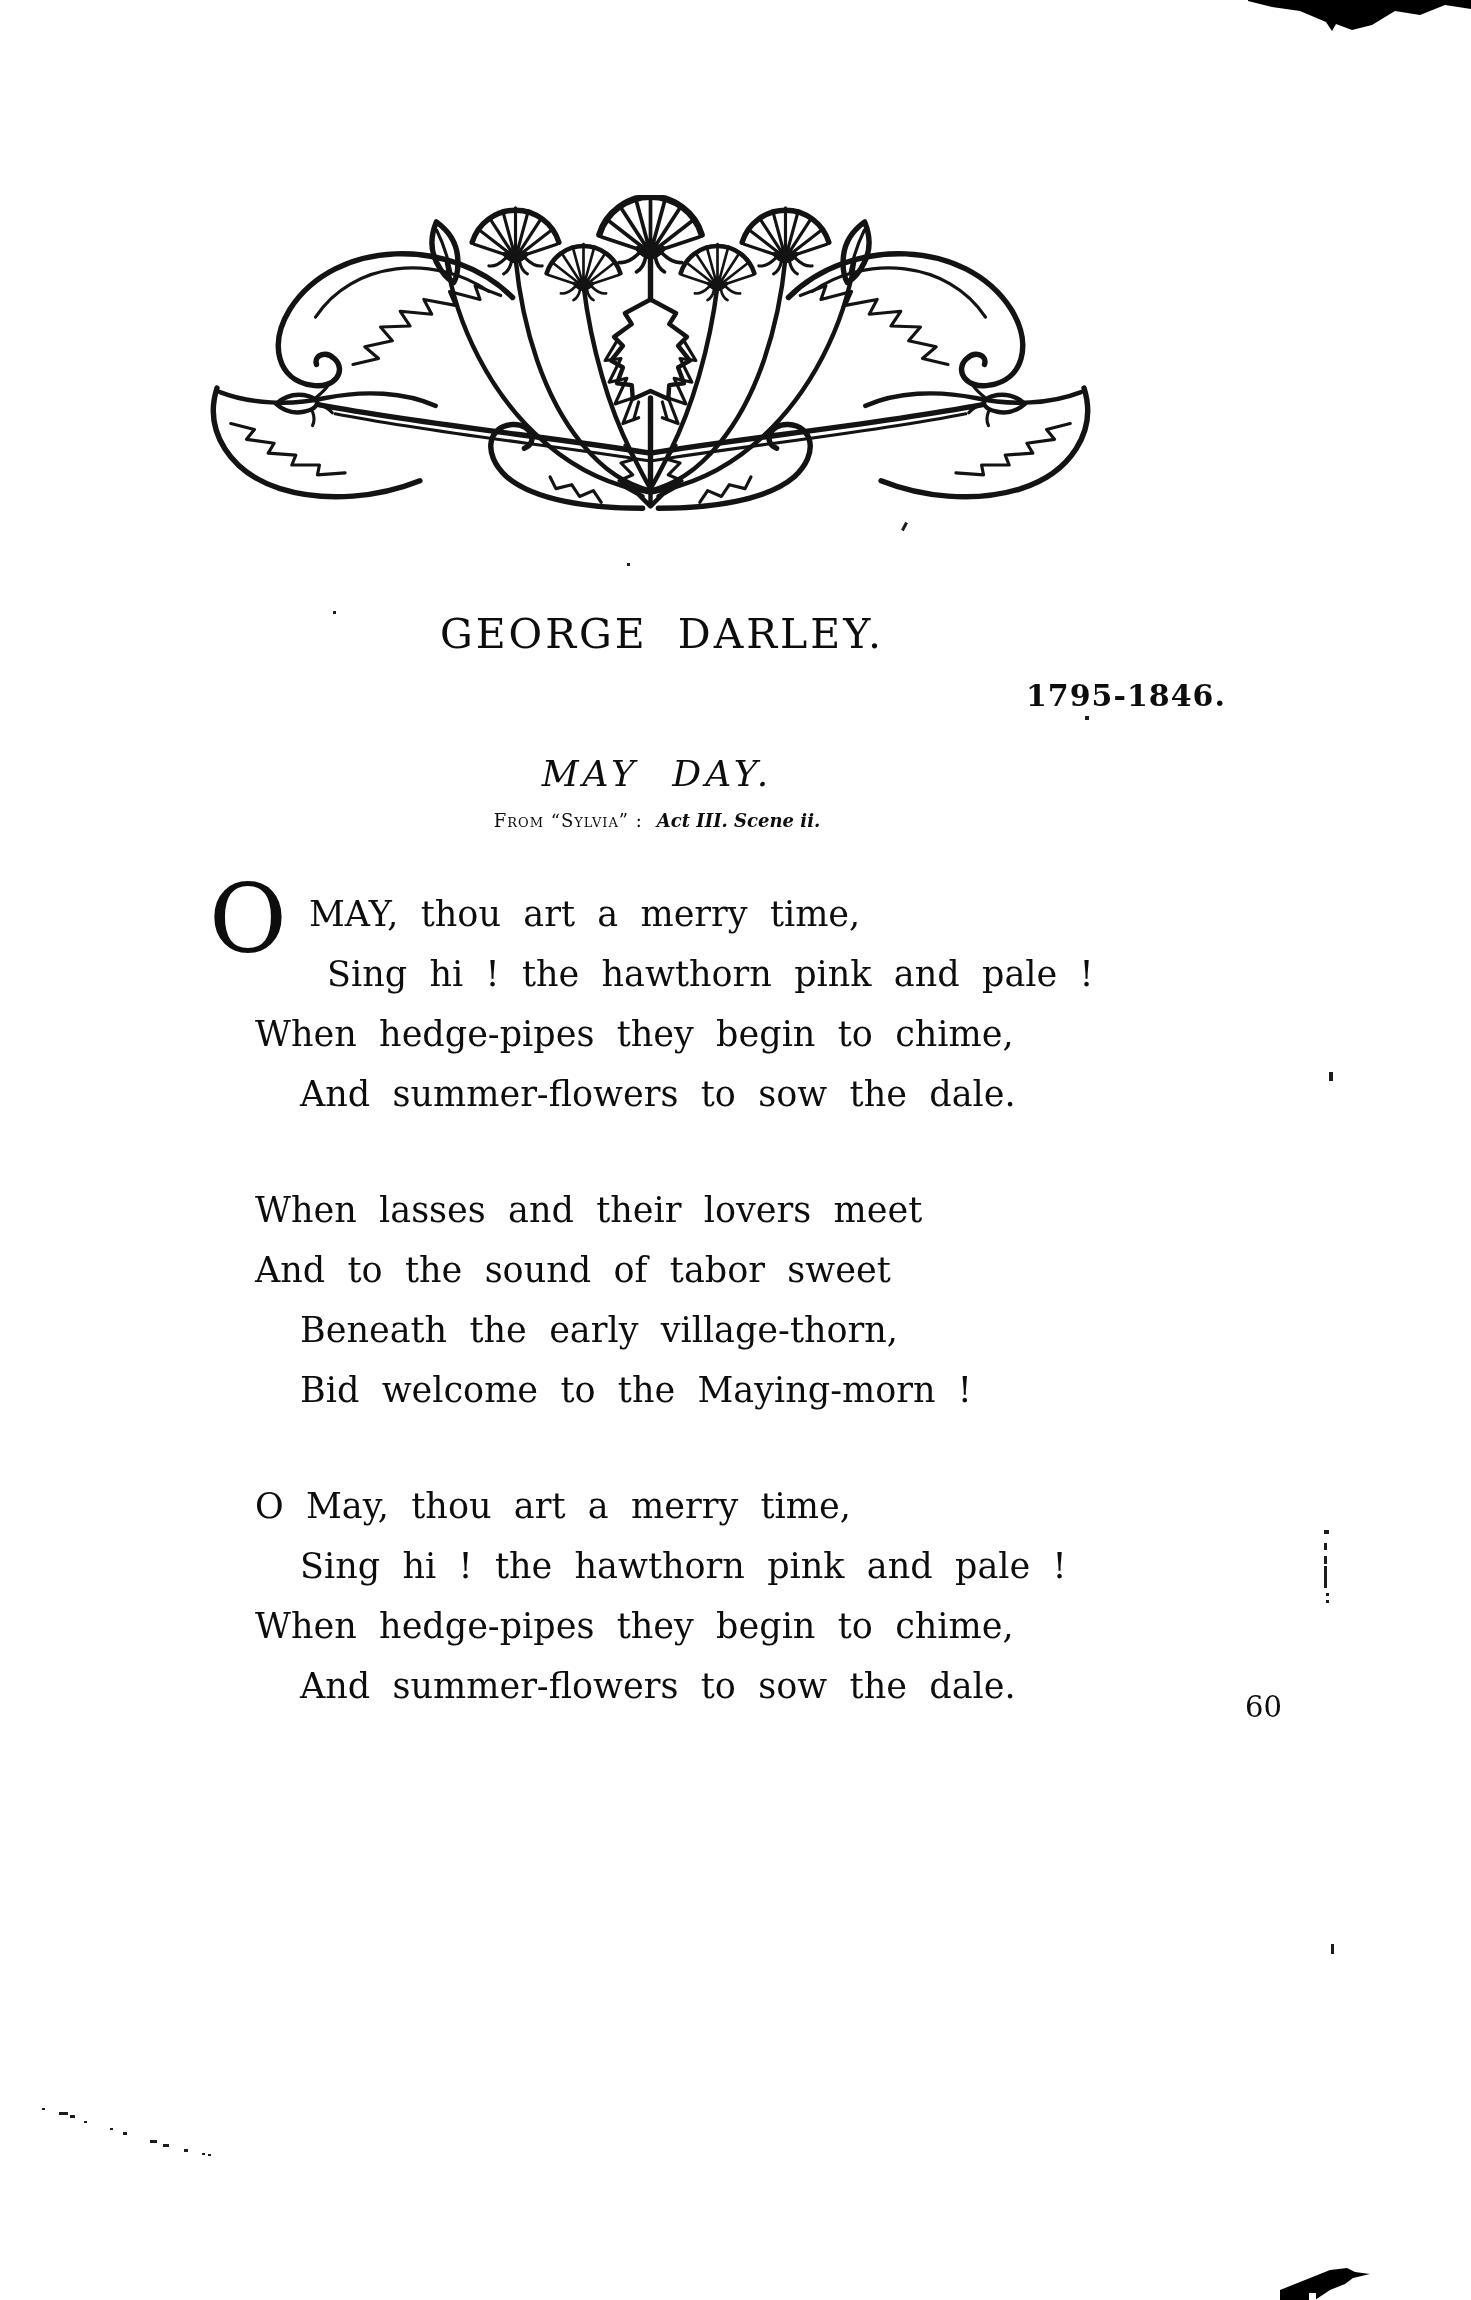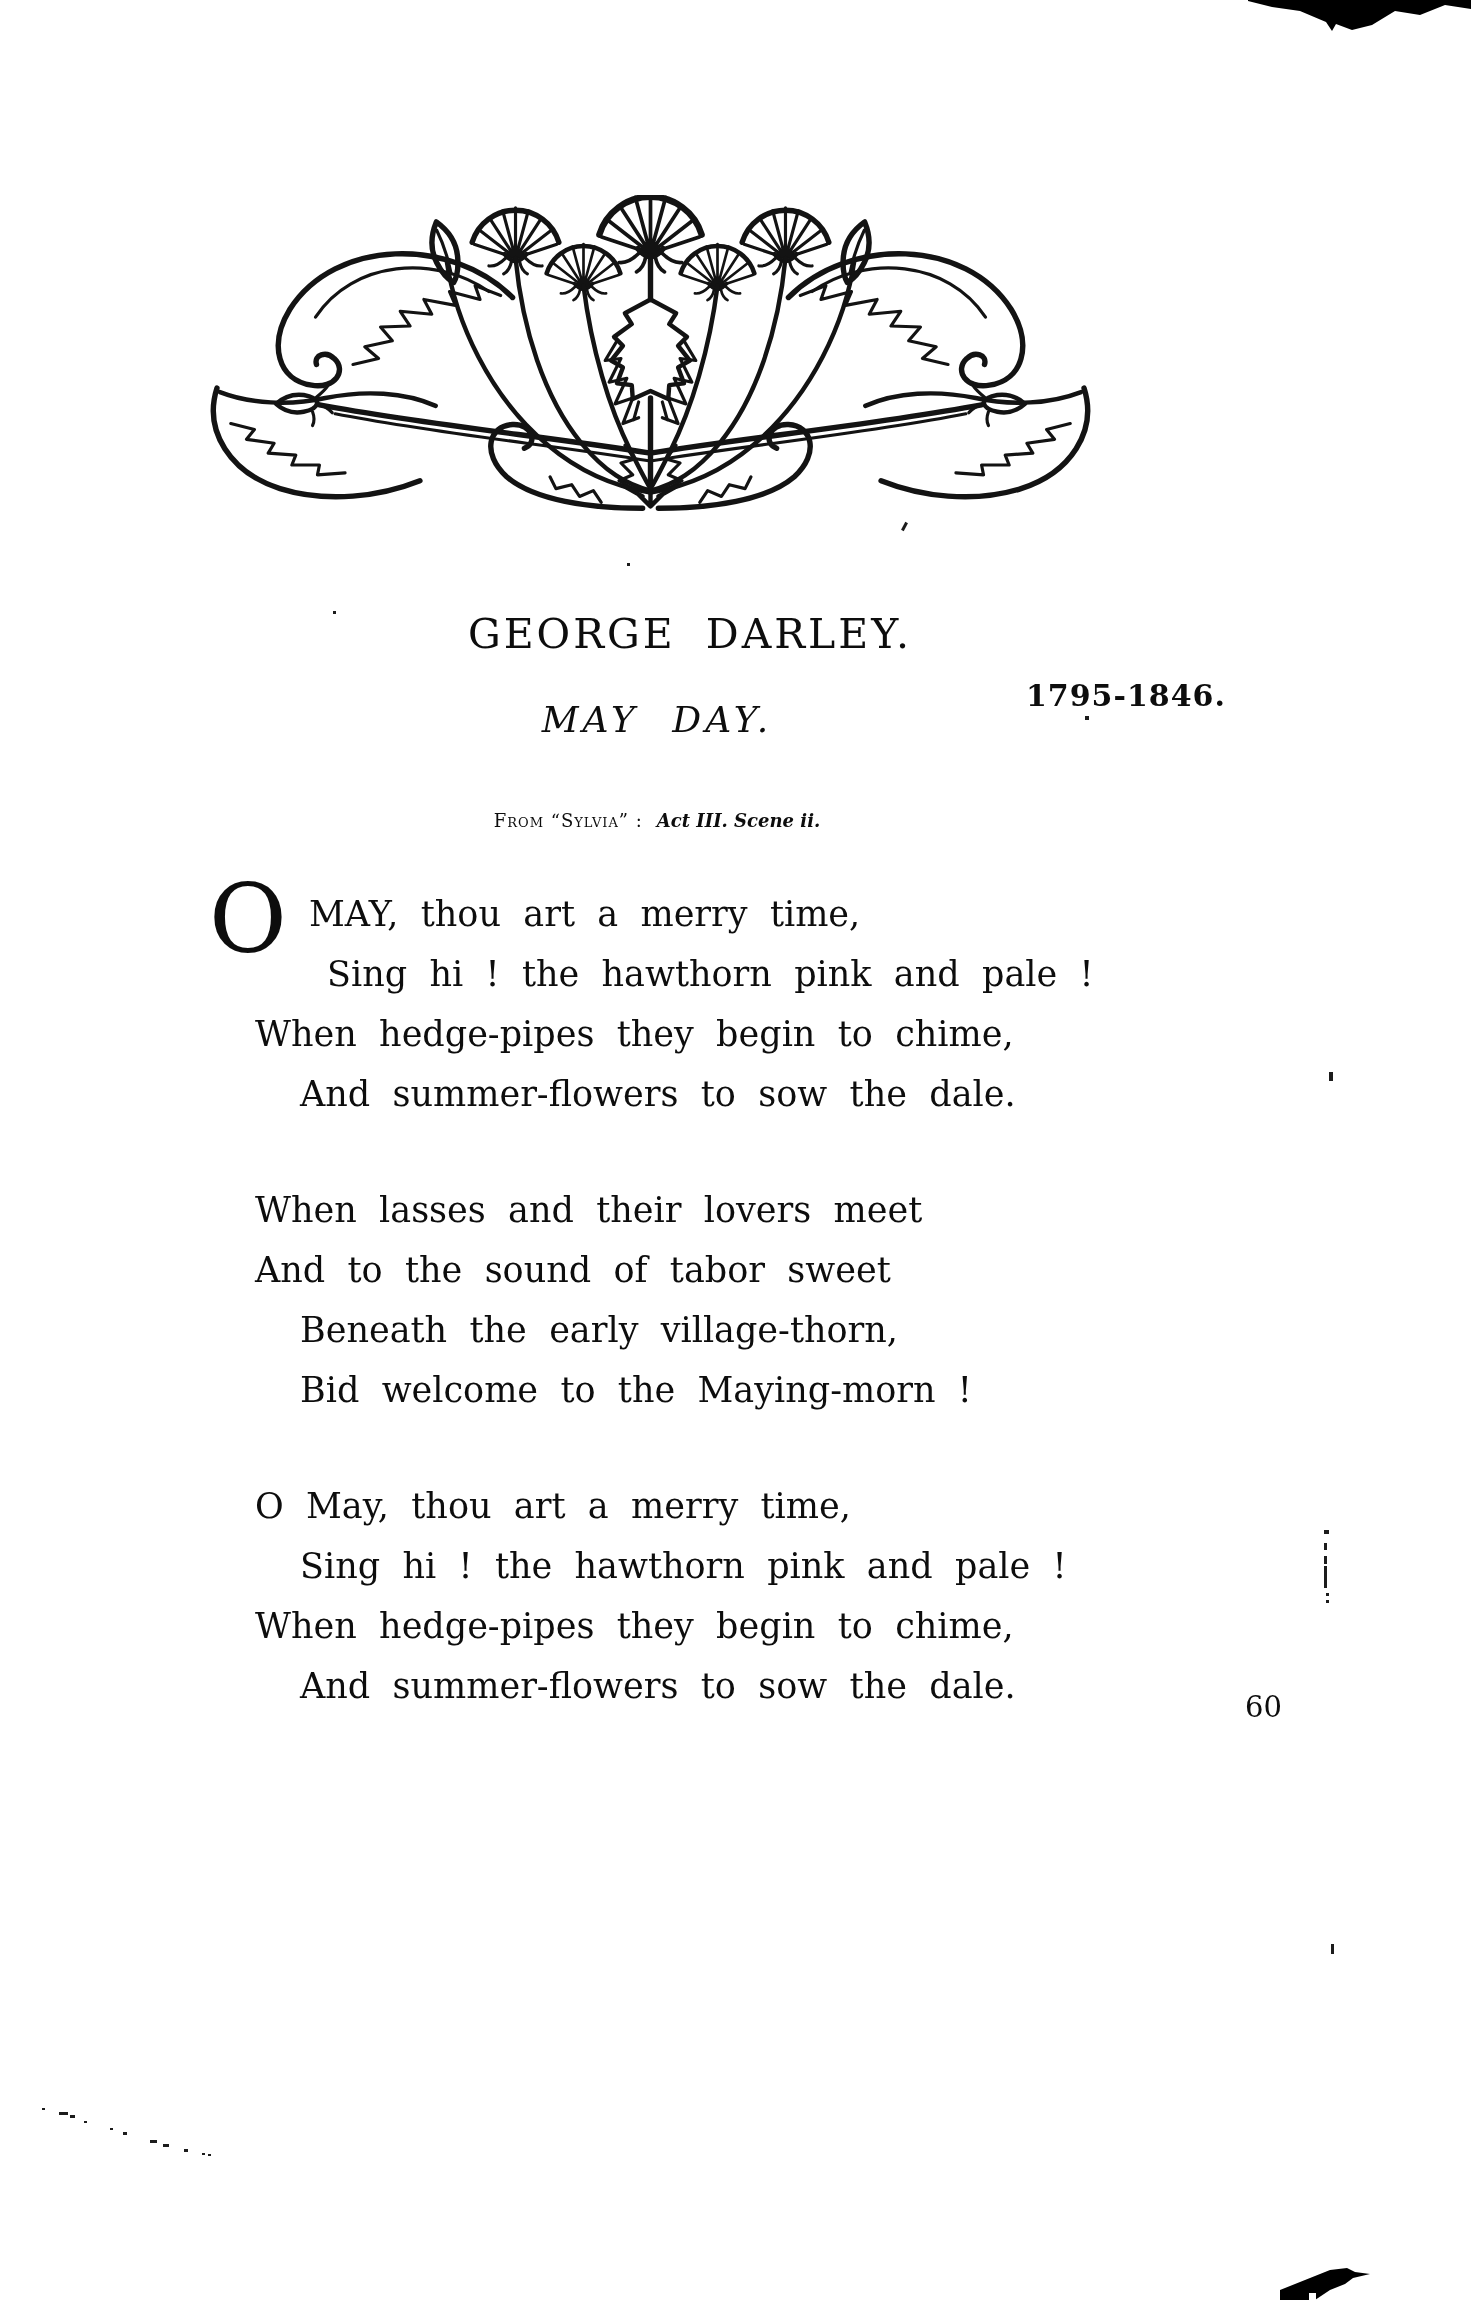--- a/index.html
+++ b/index.html
@@ -18,28 +18,28 @@
   .ornament svg{width:100%;height:100%;}
   .ornament path{stroke:#131313;fill:none;stroke-linecap:round;stroke-linejoin:round;}
   .s5{stroke-width:5.5px;}
   .s4{stroke-width:4.5px;}
   .s3{stroke-width:3.2px;}
 
   
   .author{
     position:absolute;left:0;top:610px;width:1324px;margin:0;
     text-align:center;font-weight:normal;
-    font-size:41px;letter-spacing:3px;word-spacing:14px;padding-left:28px;
+    font-size:41px;letter-spacing:3px;word-spacing:14px;
   }
   .dates{
     position:absolute;left:1026px;top:678px;
     font-size:30px;font-weight:600;letter-spacing:1px;
   }
   .title{
-    position:absolute;left:0;top:699px;width:1314px;margin:0;
+    position:absolute;left:0;top:753px;width:1314px;margin:0;
     text-align:center;font-weight:normal;font-style:italic;
     font-size:36px;letter-spacing:4px;word-spacing:18px;
   }
   .source{
     position:absolute;left:0;top:810px;width:1314px;
     text-align:center;font-size:18px;
   }
   .source .sc{font-variant:small-caps;letter-spacing:1px;}
   .source .it{font-style:italic;font-weight:600;margin-left:14px;}
 

